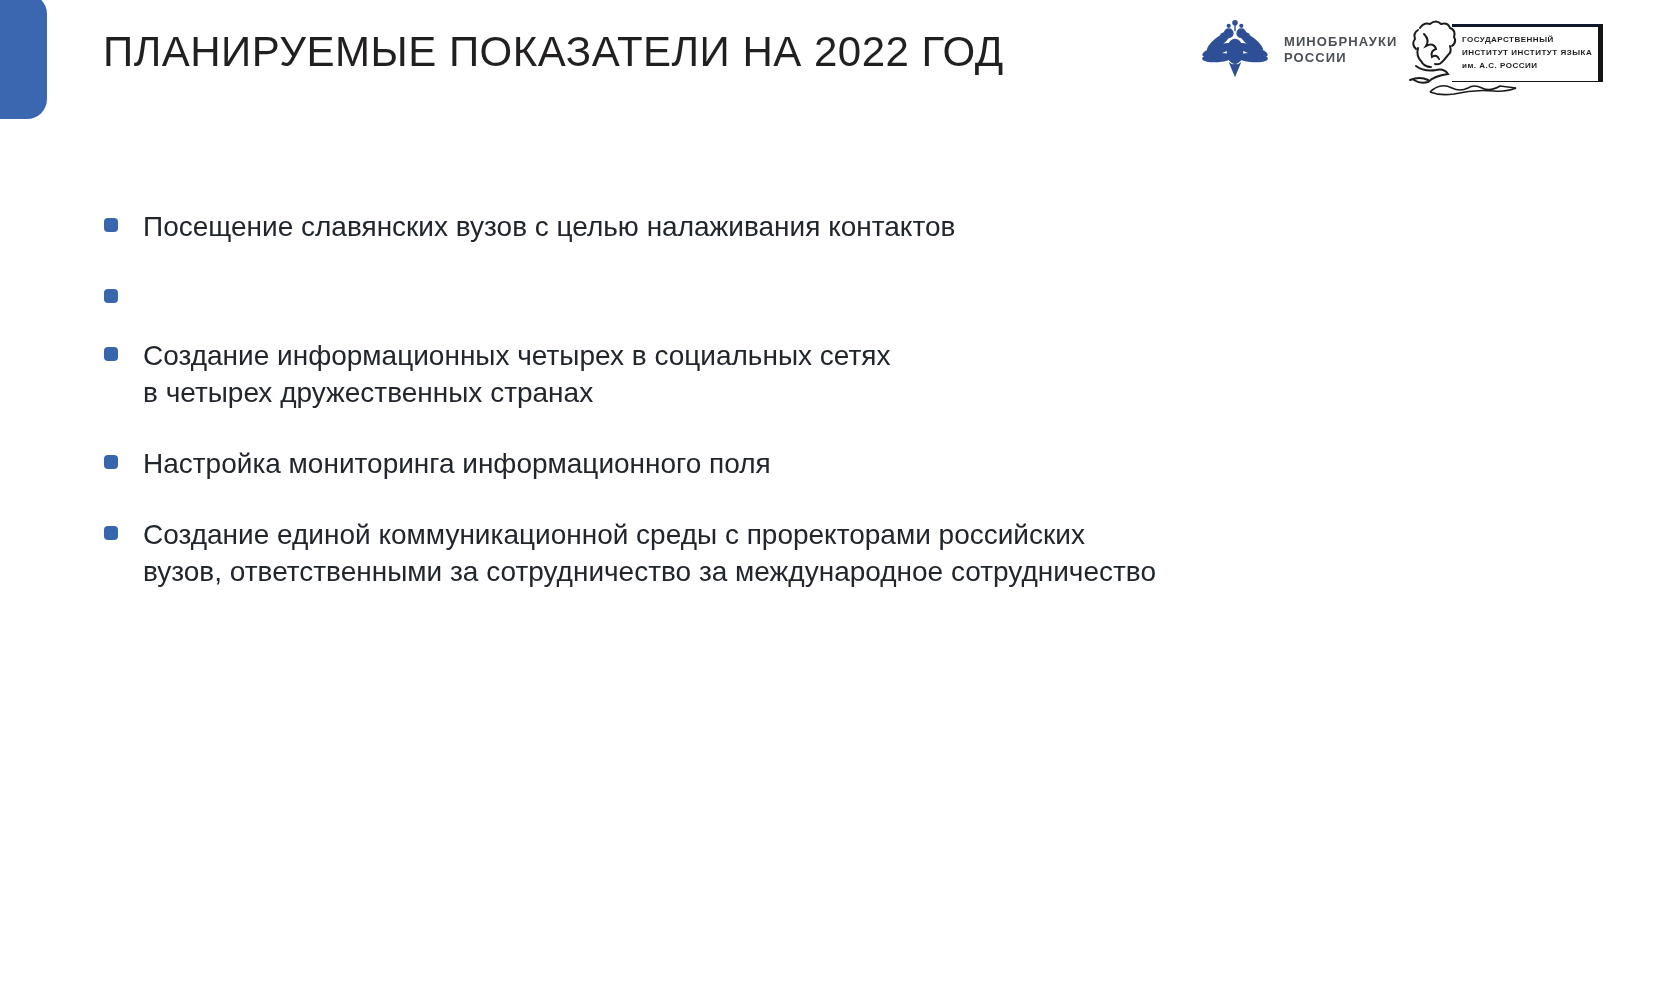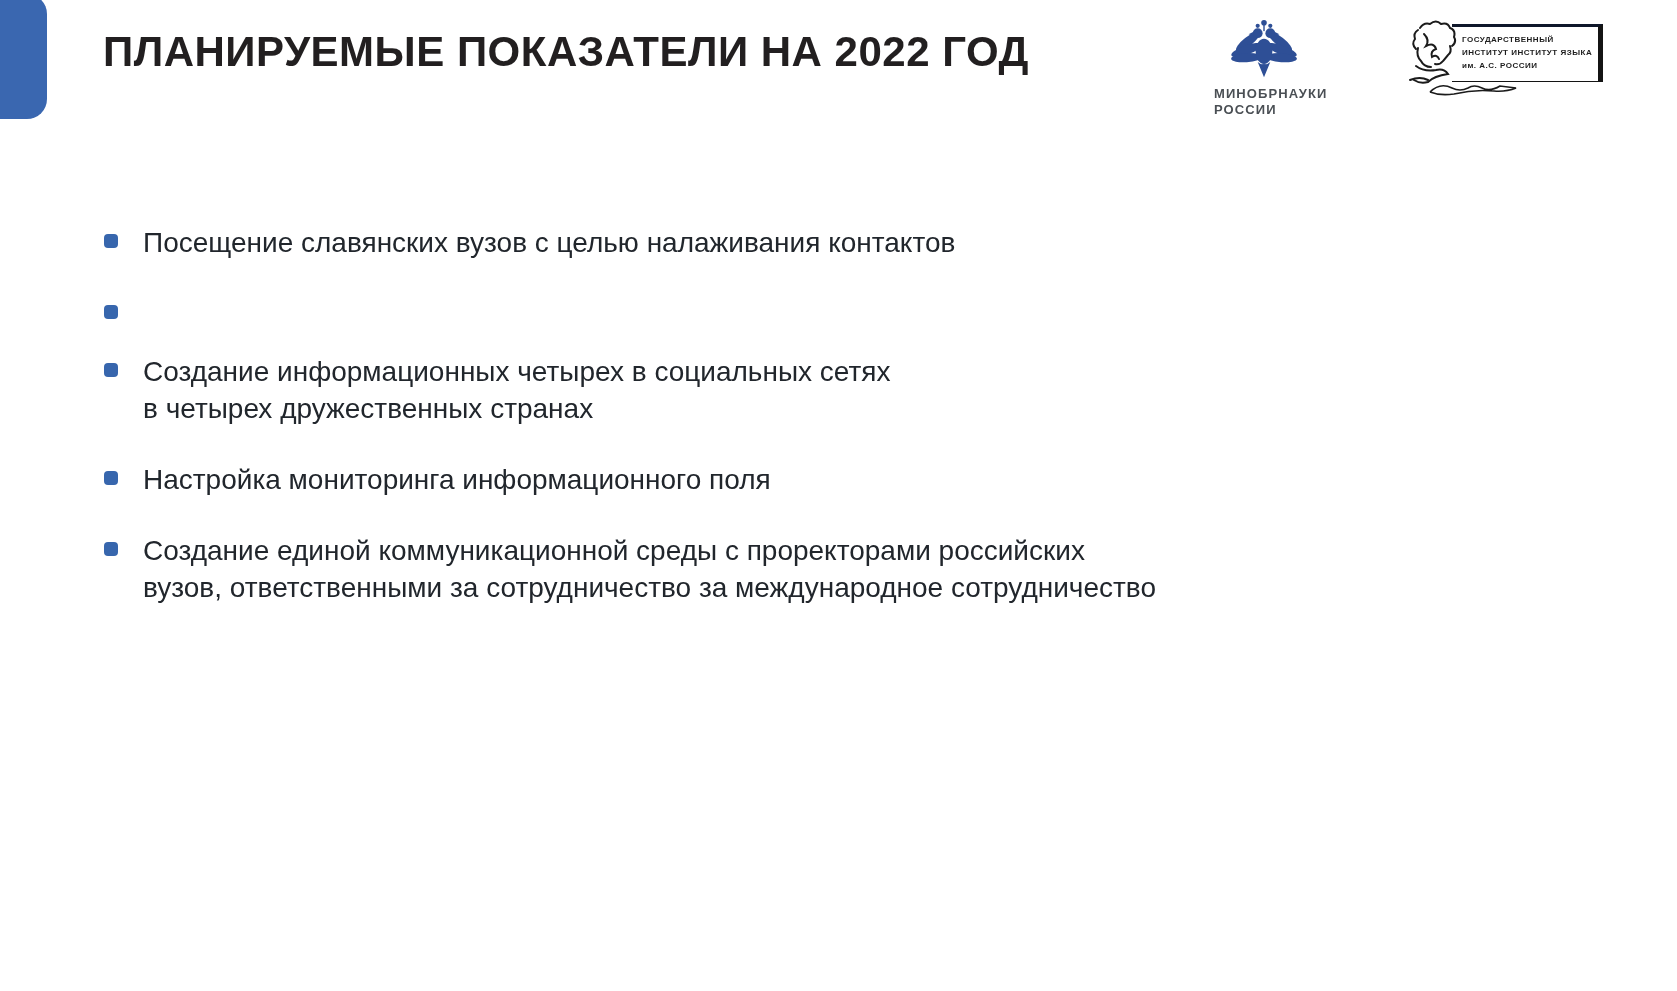--- a/index.html
+++ b/index.html
@@ -8,46 +8,46 @@
     background:#ffffff;
     font-family:"Liberation Sans","DejaVu Sans",sans-serif;
   }
   
   .corner-tab{
     position:absolute;left:-26px;top:-6px;width:73px;height:125px;
     background:#3a67b0;border-radius:0 20px 20px 0;
   }
   .title{
     position:absolute;left:103px;top:28px;margin:0;
-    font-size:42px;font-weight:700;letter-spacing:.5px;
+    font-size:42px;font-weight:400;letter-spacing:.5px;
     color:#221f20;white-space:nowrap;
   }
   
-  .min-logo{position:absolute;left:1200px;top:14px;display:flex;align-items:center;flex-direction:column;}
+  .min-logo{position:absolute;left:1200px;top:14px;display:flex;align-items:center;}
   .min-logo svg{width:70px;height:72px;display:block;}
   .min-text{
     margin-left:14px;font-size:13px;font-weight:700;color:#4a4f54;
     letter-spacing:1.1px;line-height:16px;
   }
   
   .pushkin-logo{position:absolute;left:1406px;top:18px;width:190px;height:80px;}
   .pushkin-head{position:absolute;left:0;top:2px;width:52px;height:64px;}
   .pushkin-box{
     position:absolute;left:46px;top:6px;width:132px;height:46px;
     border-top:3px solid #0f172a;border-right:5px solid #141414;border-bottom:1px solid #141414;
     padding:6px 4px 2px 10px;
   }
   .pushkin-box div{
     font-size:8px;font-weight:700;color:#1d1d1d;letter-spacing:.5px;line-height:13px;
     white-space:nowrap;
   }
   .pushkin-sign{position:absolute;left:22px;top:62px;width:90px;height:20px;}
   
   .bullets{
-    position:absolute;left:104px;top:224px;width:1480px;
+    position:absolute;left:104px;top:208px;width:1480px;
     list-style:none;margin:0;padding:0;
   }
   .bullets li{display:flex;margin:0 0 34px 0;}
   .marker{
     flex:0 0 auto;width:14px;height:14px;border-radius:4px;
     background:#3766ad;margin:10px 25px 0 0;
   }
   .item-text{
     font-size:28px;font-weight:500;line-height:37px;color:#21262c;
     white-space:pre-line;

